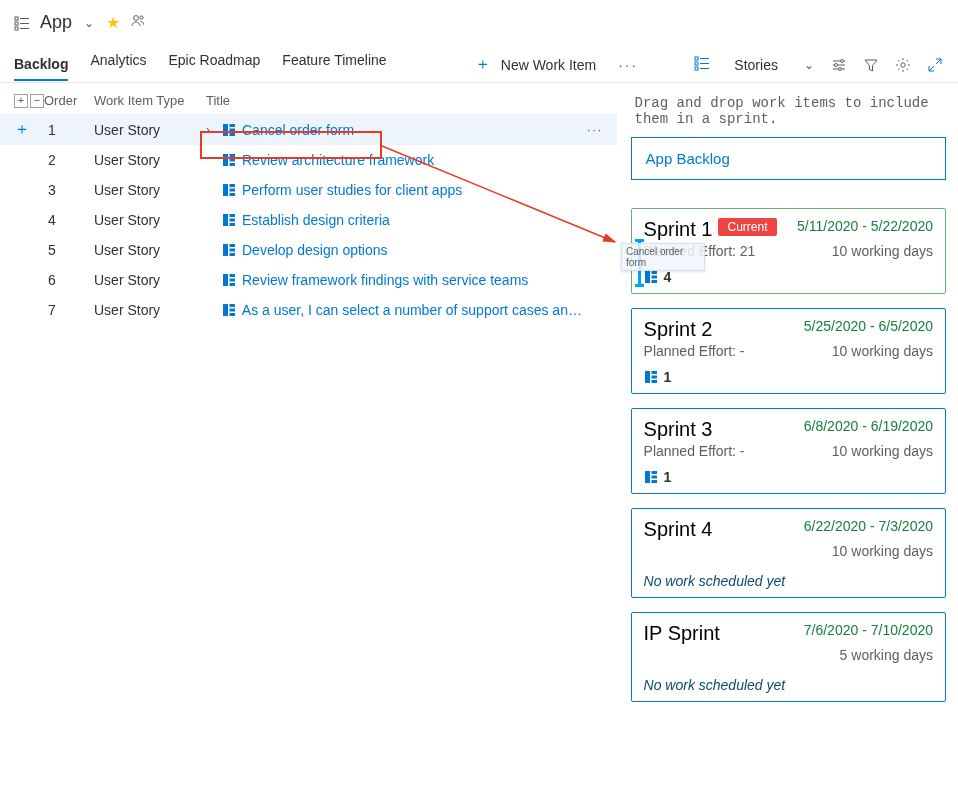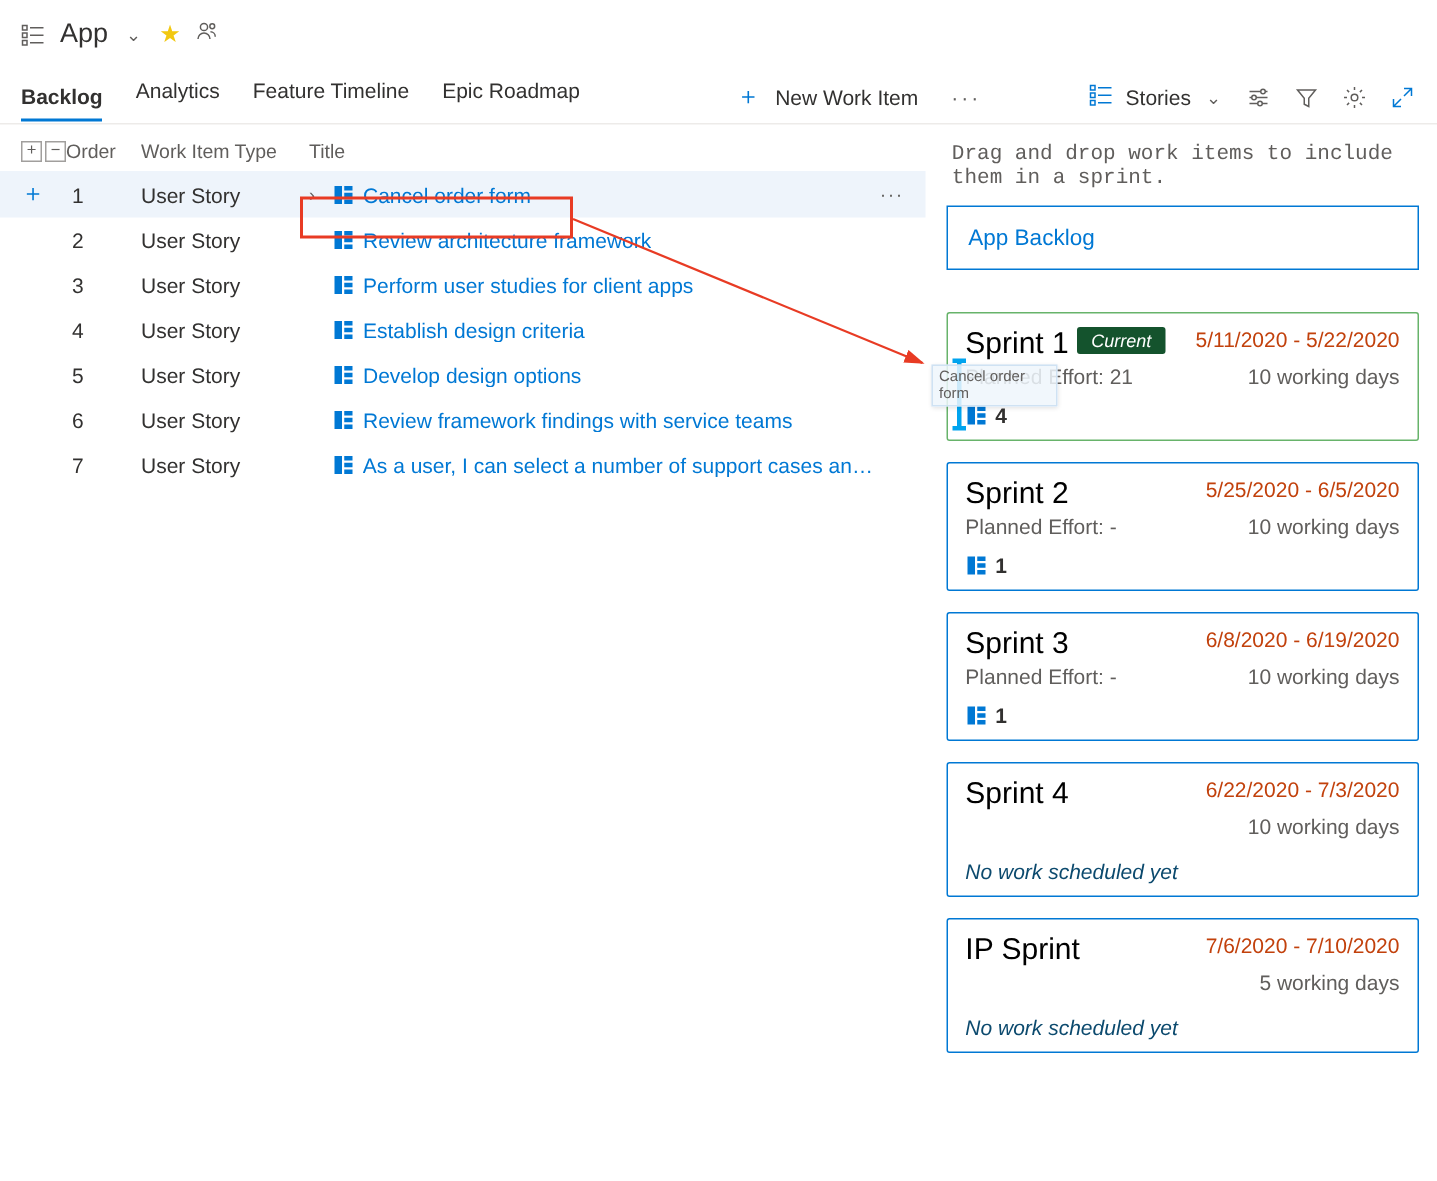--- a/index.html
+++ b/index.html
@@ -39,21 +39,21 @@
       height: 36px;
     }
     .tabs { display: flex; gap: 22px; align-items: center; }
     .tab { font-size: 14px; color: #323130; padding: 8px 0 17px 0; cursor: pointer; }
     .tab.active { font-weight: 600; border-bottom: 2px solid #0078d4; padding-bottom: 7px; }
     .toolbar-center { margin-left: auto; display: flex; align-items: center; gap: 14px; padding-left: 40px;}
     .new-item { display: flex; align-items: center; gap: 10px; cursor: pointer; color: #323130;}
     .plus { color: #0078d4; font-size: 16px; font-weight: 300; }
     .more-h { letter-spacing: 2px; color: #605e5c; padding: 0 8px; cursor:pointer;}
     .toolbar-right { margin-left: auto; display: flex; align-items: center; gap: 14px; }
-    .view-selector { display: flex; align-items: center; gap: 8px; cursor: pointer; }
+    .view-selector { display: flex; align-items: center; gap: 24px; cursor: pointer; }
     .toolbar-icon { color: #605e5c; width: 18px; display:inline-flex; justify-content:center; cursor:pointer; font-size:15px;}
 
     
     .main { display: flex; height: calc(100% - 92px); }
     .backlog-grid { flex: 1 1 auto; min-width: 0; padding-top: 6px;}
     .grid-header { display: flex; align-items: center; font-size: 13px; color: #605e5c; padding: 4px 0 6px 14px;}
     .gh-expand { width: 30px; display:flex; gap:2px;}
     .exp-btn { width:14px; height:14px; border:1px solid #a19f9d; font-size:11px; display:flex; align-items:center; justify-content:center; line-height:1; cursor:pointer;}
     .col-order { width: 50px; }
     .col-type { width: 112px; }
@@ -97,22 +97,22 @@
     }
     .sprint-card.current { border: 1px solid #67b36a; border-left-width:1px;}
     .app-backlog-card {
       border: 1px solid #0078d4;
       margin: 0 4px 28px 4px;
       padding: 12px 14px;
     }
     .ab-title { color: #0078d4; font-size: 15px;}
     .sprint-top { display:flex; align-items: flex-start;}
     .sprint-name { color:#000000; font-size: 20px; }
-    .sprint-dates { margin-left:auto; text-align:right; font-size: 14px; color:#c2410c;}
-    .current-badge { background:#14532d; color:#fff; font-size:12px; padding: 2px 9px; border-radius:2px; margin-left:6px;font-style:italic;}
+    .sprint-dates { margin-left:auto; text-align:right; font-size: 14px; color:#15803d;}
+    .current-badge { background:#ef4444; color:#fff; font-size:12px; padding: 2px 9px; border-radius:2px; margin-left:6px;}
     .sprint-effort { font-size: 14px; color:#605e5c; margin-top:2px;}
     .sprint-days { font-size: 14px; color:#605e5c; text-align:right; margin-top:2px;}
     .sprint-row2 { display:flex;}
     .sprint-count { display:flex; align-items:center; gap:6px; margin-top: 10px; font-weight:600;}
     .no-work { font-style: italic; color:#0c4a6e; margin-top: 14px; font-size:14px;}
 
     
     .drag-ghost {
       position: absolute;
       left: 621px; top: 243px;
@@ -169,22 +169,22 @@
         <circle cx="11.5" cy="4.5" r="1.6" fill="none" stroke="#605e5c"></circle>
         <path d="M10.3 8.2c1.8 0 3.2 1.5 3.2 3.3" fill="none" stroke="#605e5c"></path>
       </svg>
   </span>
 </div>
 
 <div class="tabs-row">
   <div class="tabs">
     <div class="tab active">Backlog</div>
     <div class="tab">Analytics</div>
+    <div class="tab">Epic Roadmap</div>
     <div class="tab">Feature Timeline</div>
-    <div class="tab">Epic Roadmap</div>
   </div>
   <div class="toolbar-center">
     <div class="new-item">
       <span class="plus">＋</span>
       <span>New Work Item</span>
     </div>
     <span class="more-h">···</span>
   </div>
   <div class="toolbar-right">
     <div class="view-selector">

